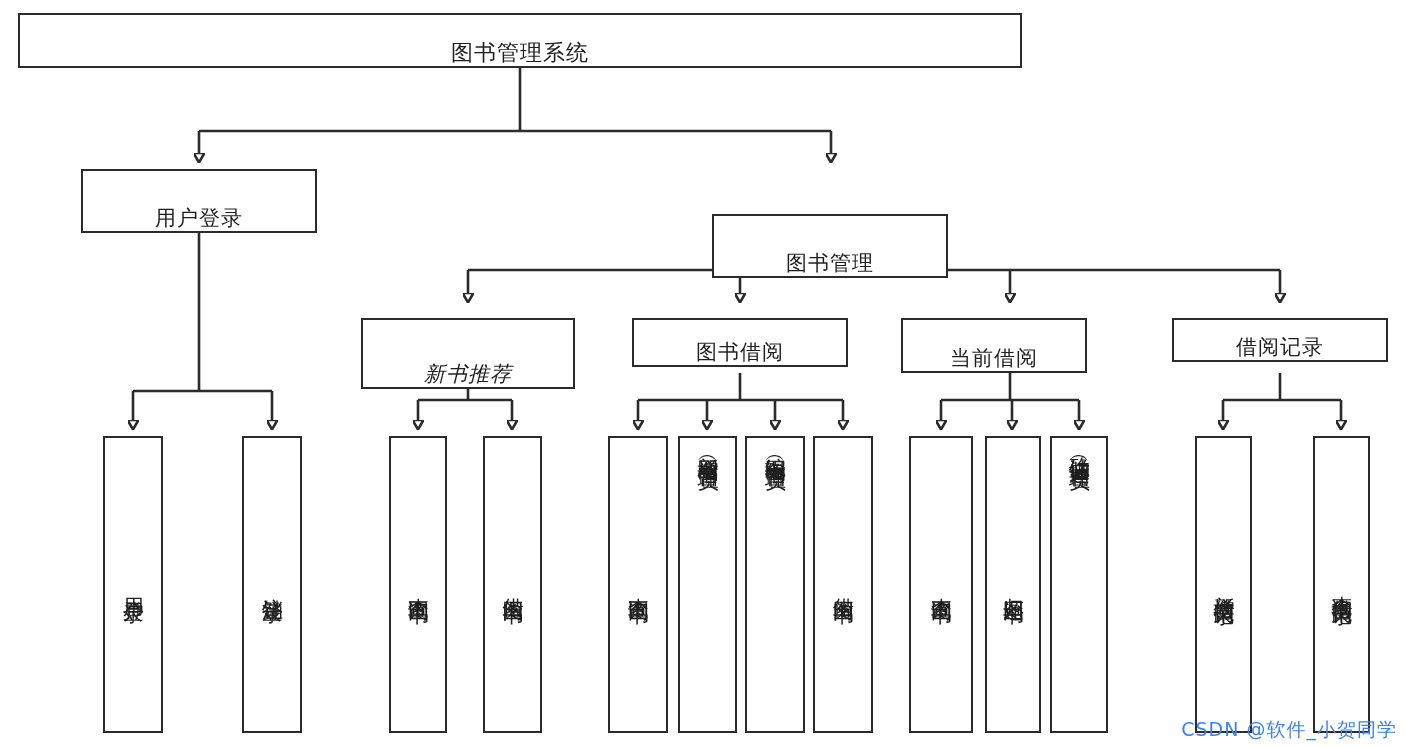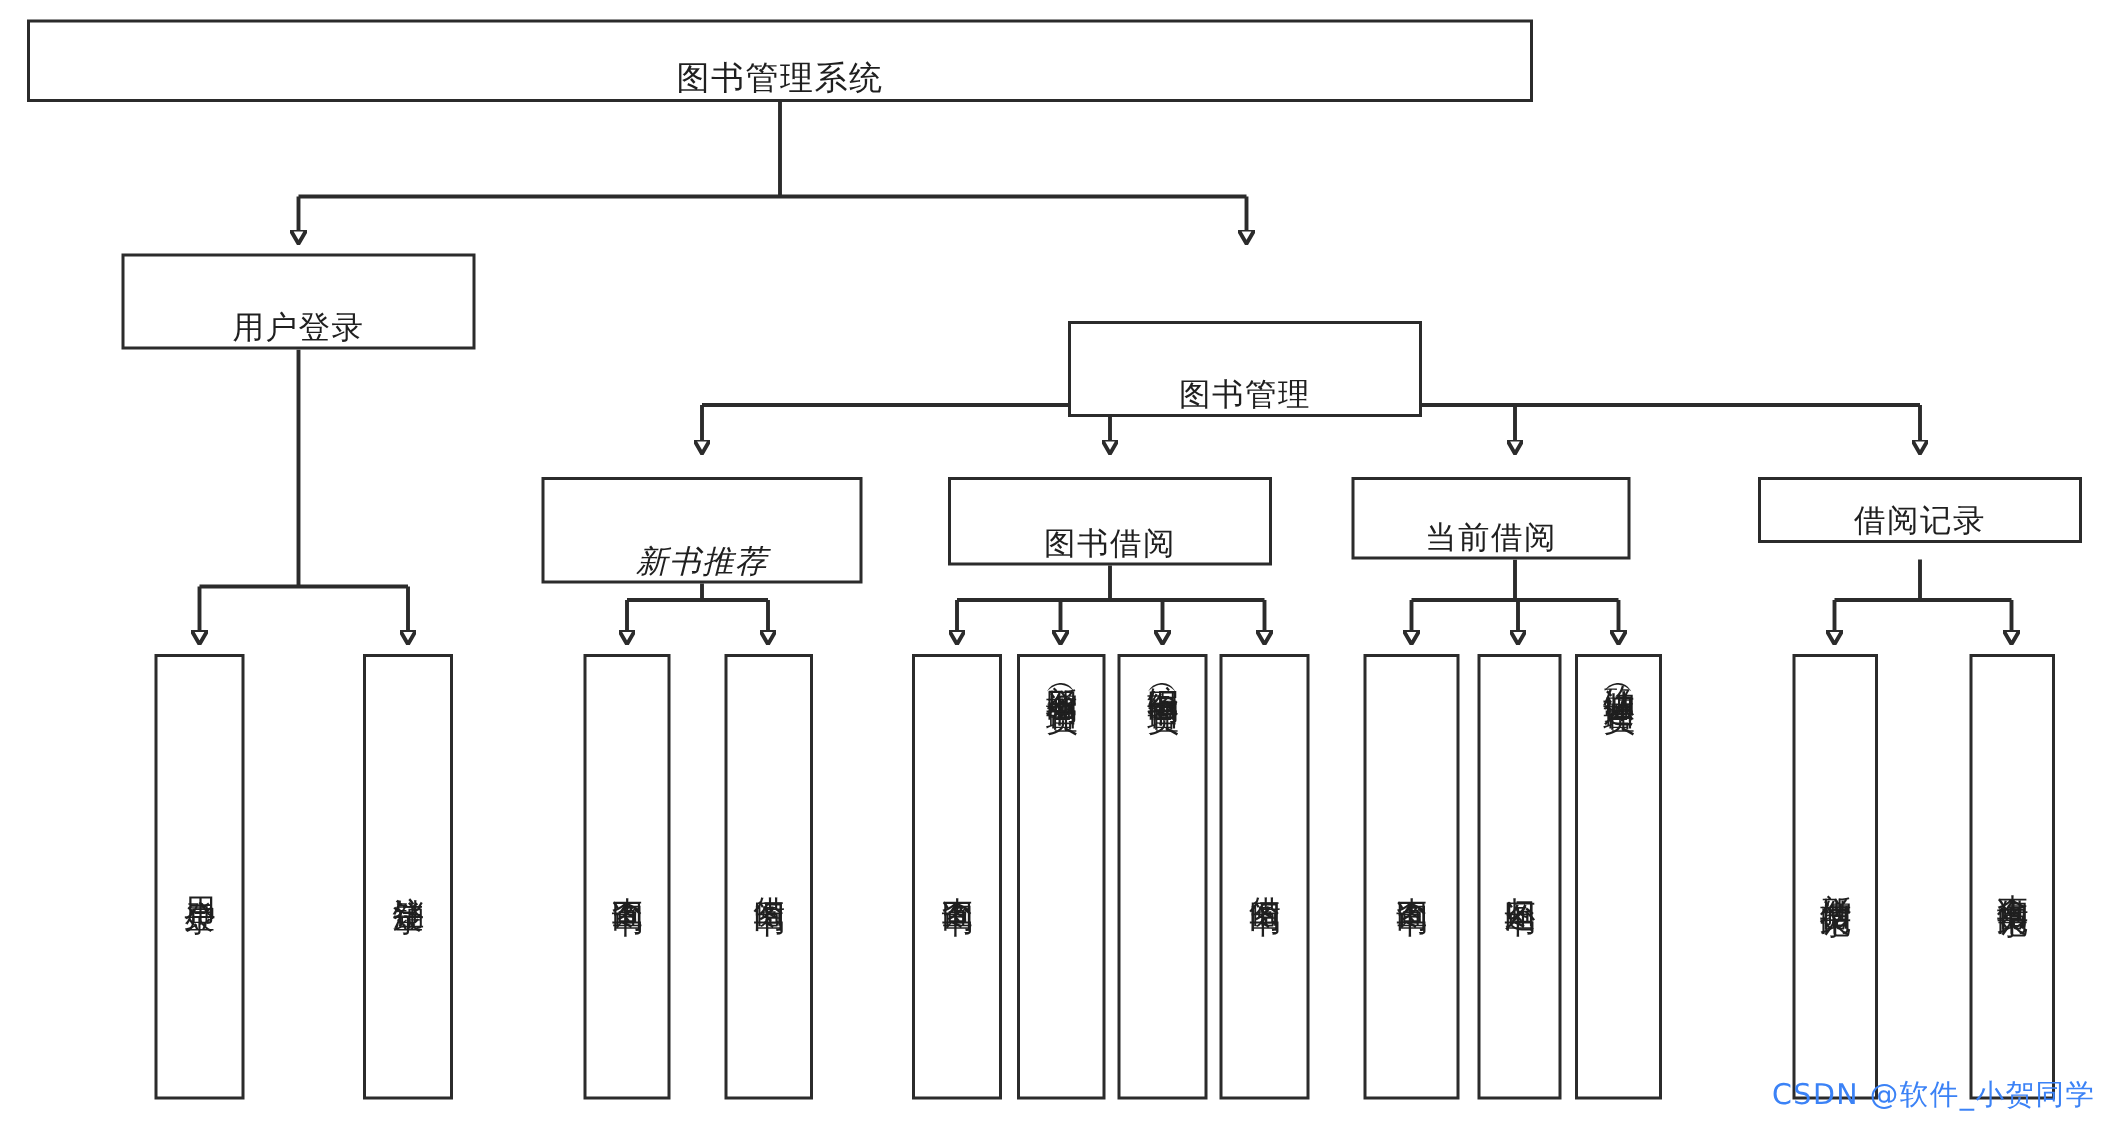--- a/index.html
+++ b/index.html
@@ -133,21 +133,21 @@
   <div class="node" style="left:81px;top:169px;width:236px;height:64px;">
     <span class="label">用户登录</span>
   </div>
   <div class="node" style="left:712px;top:169px;width:236px;height:64px;margin-top:45px;">
     <span class="label">图书管理</span>
   </div>
 
   <div class="node" style="left:361px;top:318px;width:214px;height:71px;font-style:italic;">
     <span class="label">新书推荐</span>
   </div>
-  <div class="node" style="left:632px;top:318px;width:216px;height:59px;">
+  <div class="node" style="left:632px;top:318px;width:216px;height:49px;">
     <span class="label">图书借阅</span>
   </div>
   <div class="node" style="left:901px;top:318px;width:186px;height:55px;">
     <span class="label">当前借阅</span>
   </div>
   <div class="node" style="left:1172px;top:318px;width:216px;height:44px;">
     <span class="label">借阅记录</span>
   </div>
 
   <div class="node leaf center" style="left:103px;top:436px;width:60px;height:297px;">

